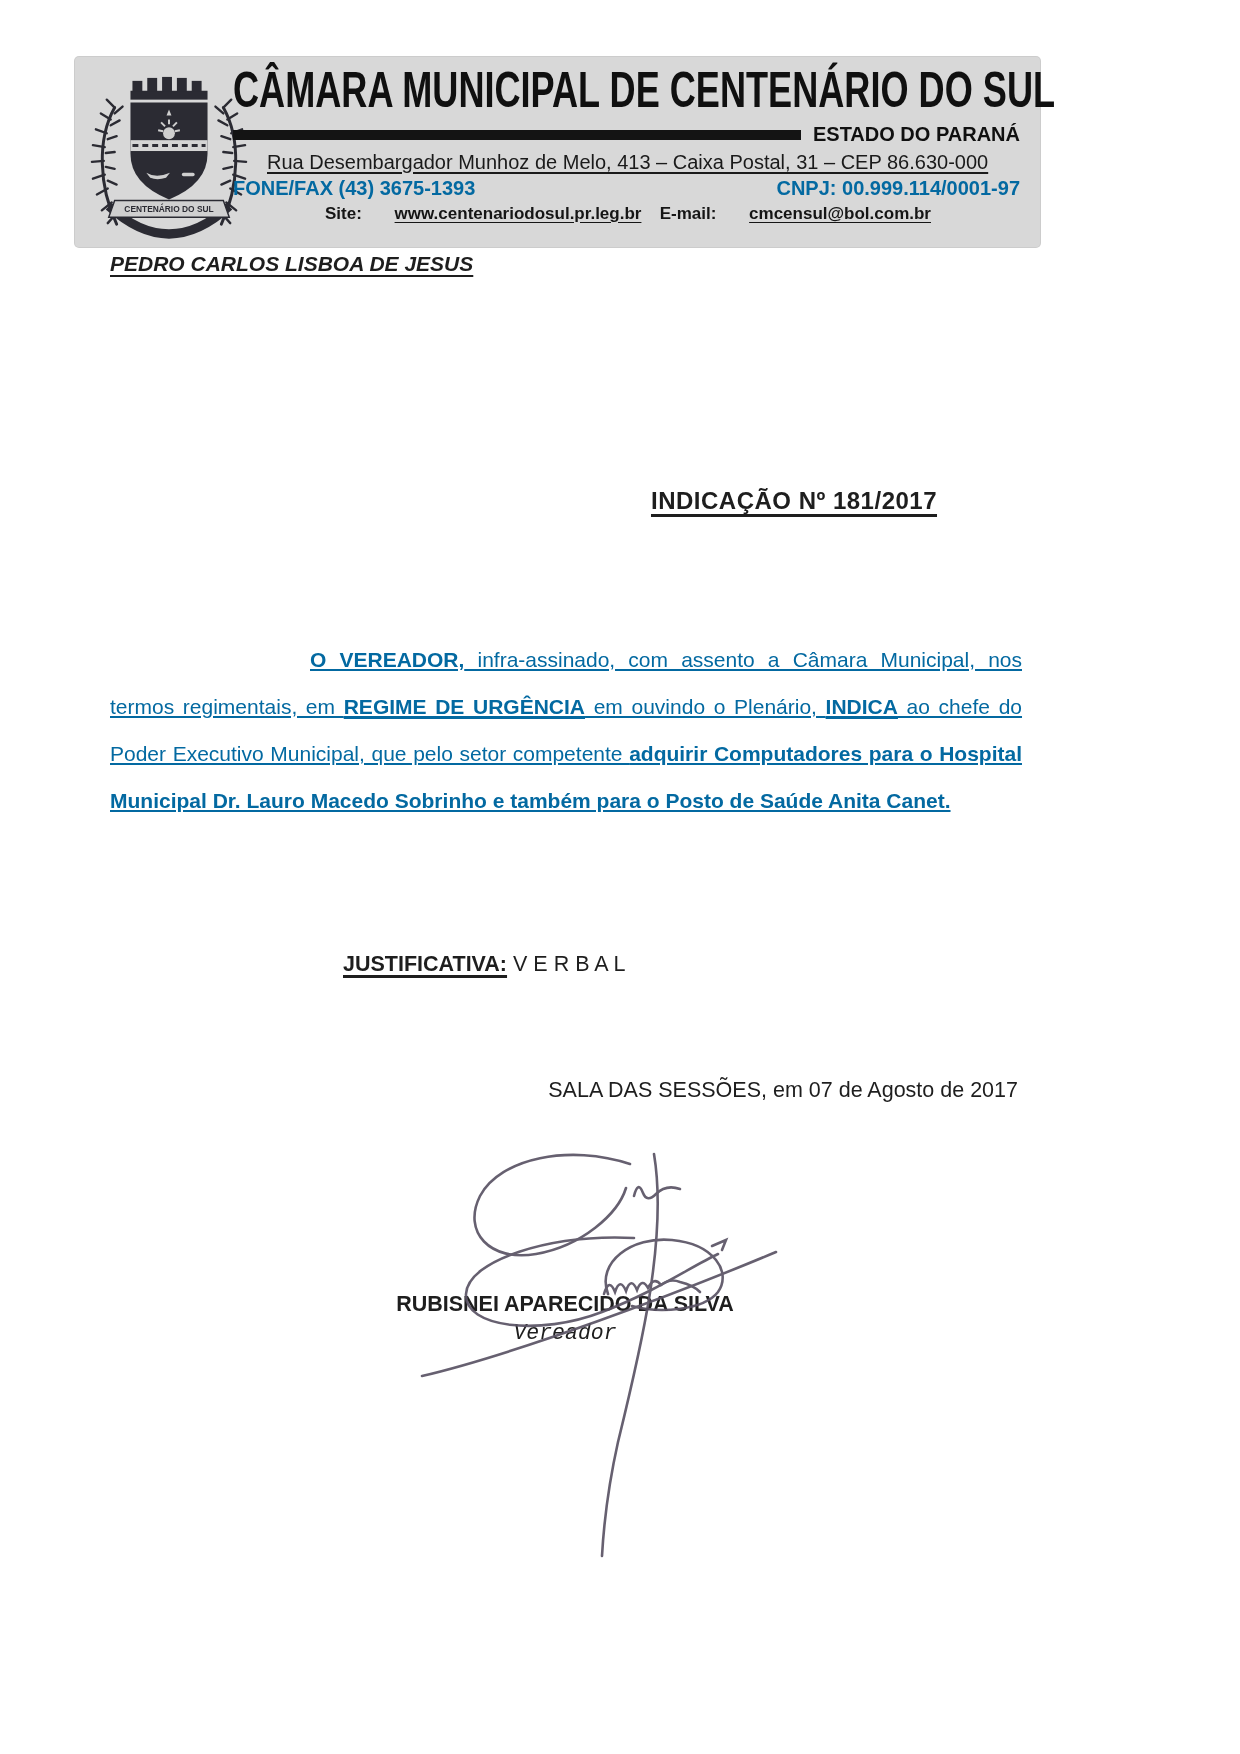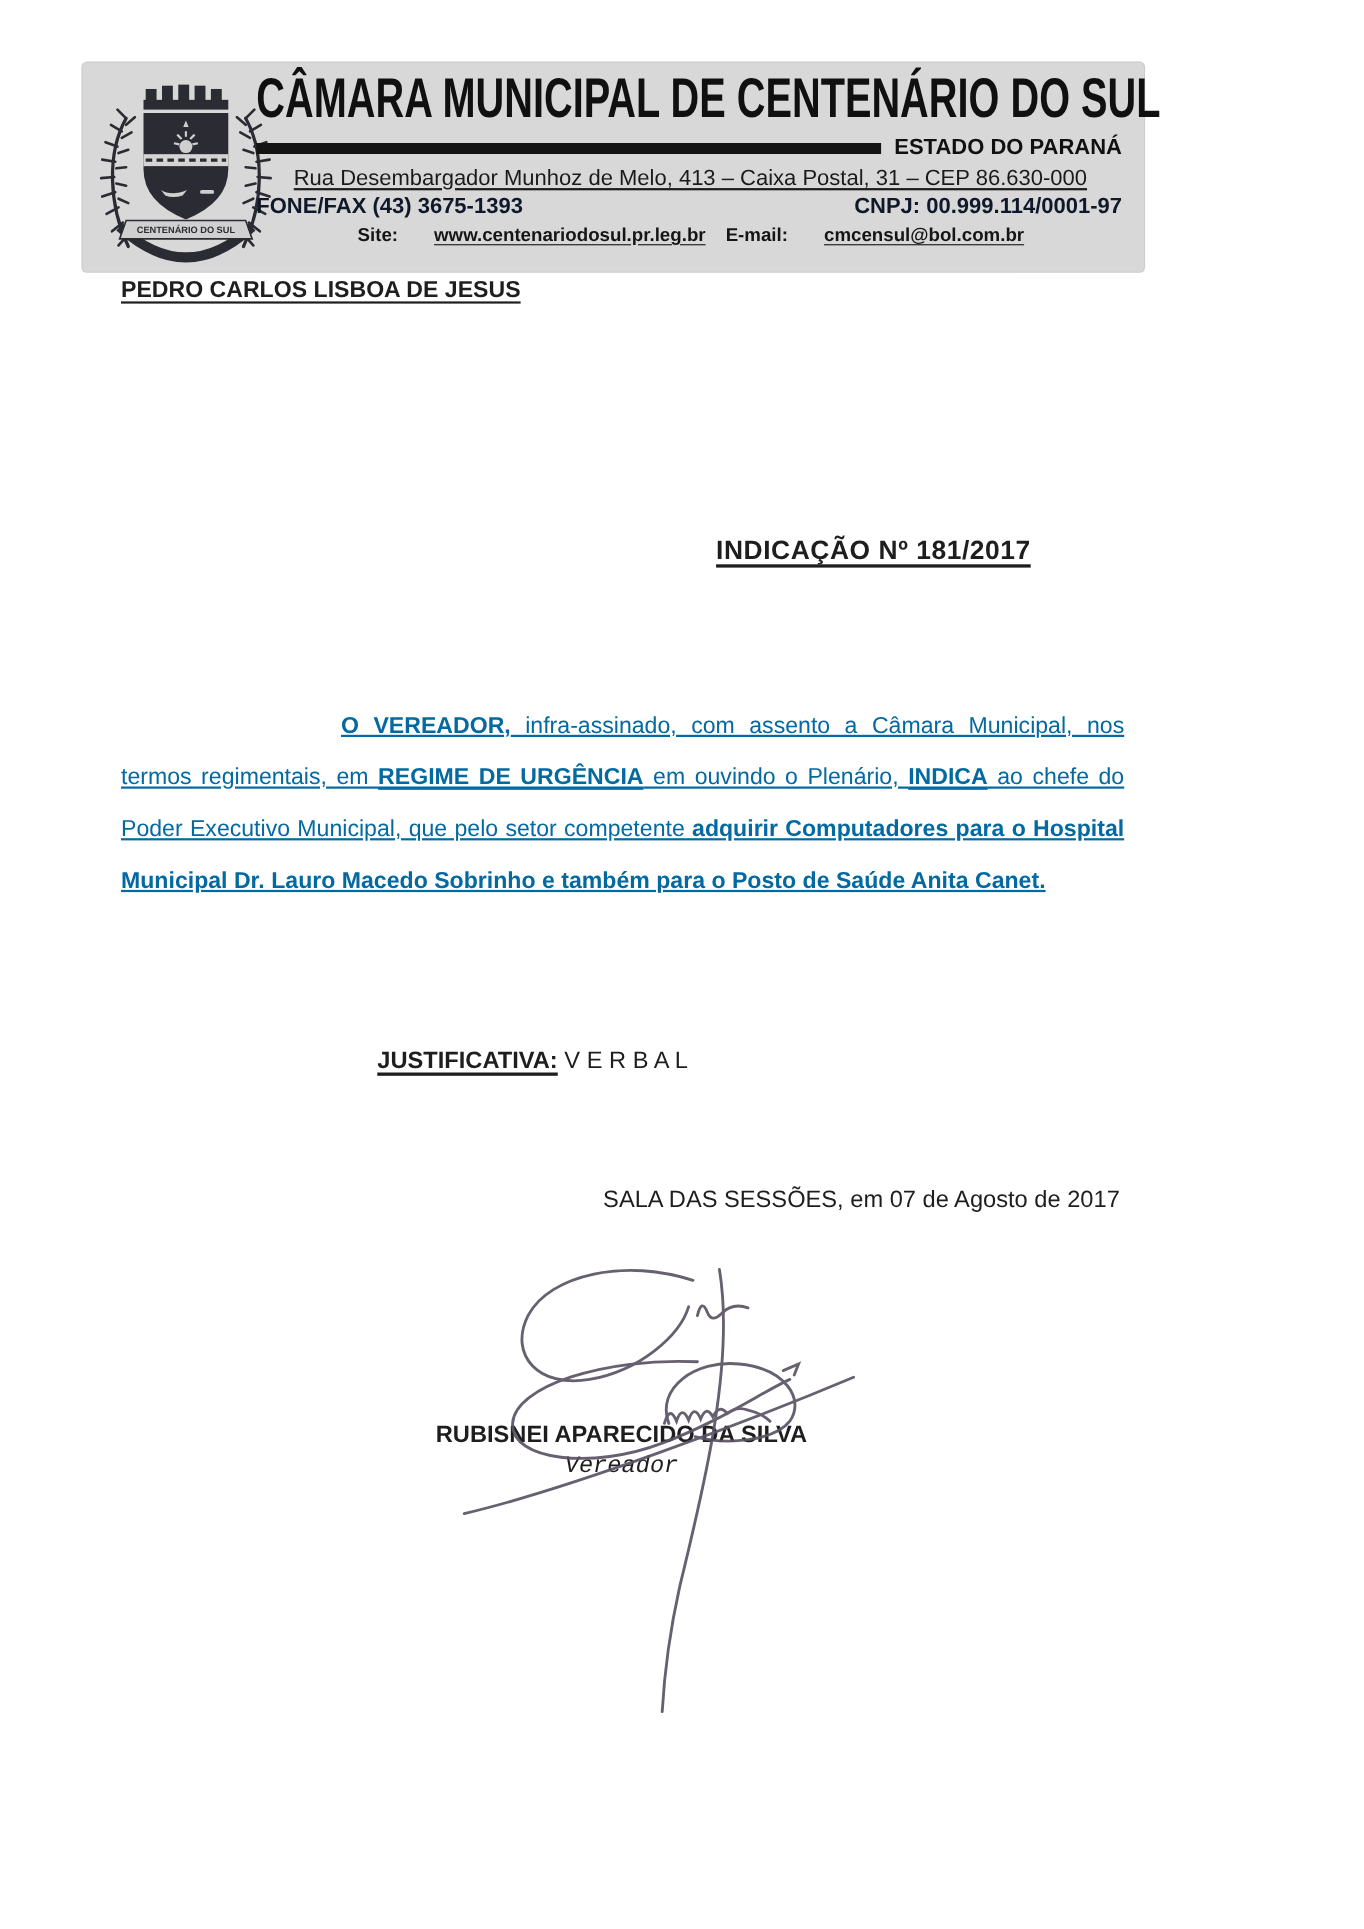--- a/index.html
+++ b/index.html
@@ -19,28 +19,28 @@
     transform:scale(.84,1.18);transform-origin:left top;line-height:1;
   }
   .state-row{position:absolute;left:0;top:58px;width:787px;display:flex;align-items:center;}
   .bar{flex:1;height:10px;background:#141414;margin-right:12px;}
   .state{font-weight:bold;font-size:20px;white-space:nowrap;color:#101010;}
   .addr{
     position:absolute;left:0;top:86px;width:787px;font-size:20px;white-space:nowrap;
     text-decoration:underline;text-underline-offset:3px;color:#1a1a1a;margin-left:34px;
   }
   .row2{position:absolute;left:0;top:112px;width:787px;display:flex;justify-content:space-between;
-        font-weight:bold;font-size:20px;color:#0f172a;}
+        font-weight:bold;font-size:20px;color:#0369a1;}
   .row3{position:absolute;left:92px;top:139px;width:606px;display:flex;justify-content:space-between;
         font-weight:bold;font-size:17px;color:#151515;}
   .u{text-decoration:underline;text-underline-offset:3px;margin-left:28px;}
   
   .addressee{position:absolute;left:110px;top:250px;font-size:21px;line-height:28px;}
   .it{font-style:italic;}
-  .addr-name{font-weight:bold;text-decoration:underline;text-underline-offset:4px;text-decoration-thickness:2px;}
+  .addr-name{font-style:italic;font-weight:bold;text-decoration:underline;text-underline-offset:4px;text-decoration-thickness:2px;}
   
   .doc-title{
     position:absolute;left:584px;top:487px;width:420px;text-align:center;
     font-size:24px;font-weight:bold;letter-spacing:.5px;
     text-decoration:underline;text-decoration-thickness:2.5px;text-underline-offset:5px;
   }
   .body-par{
     position:absolute;left:110px;top:636px;width:912px;
     font-size:21px;line-height:47px;text-align:justify;text-indent:200px;color:#0369a1;text-decoration:underline;
   }

